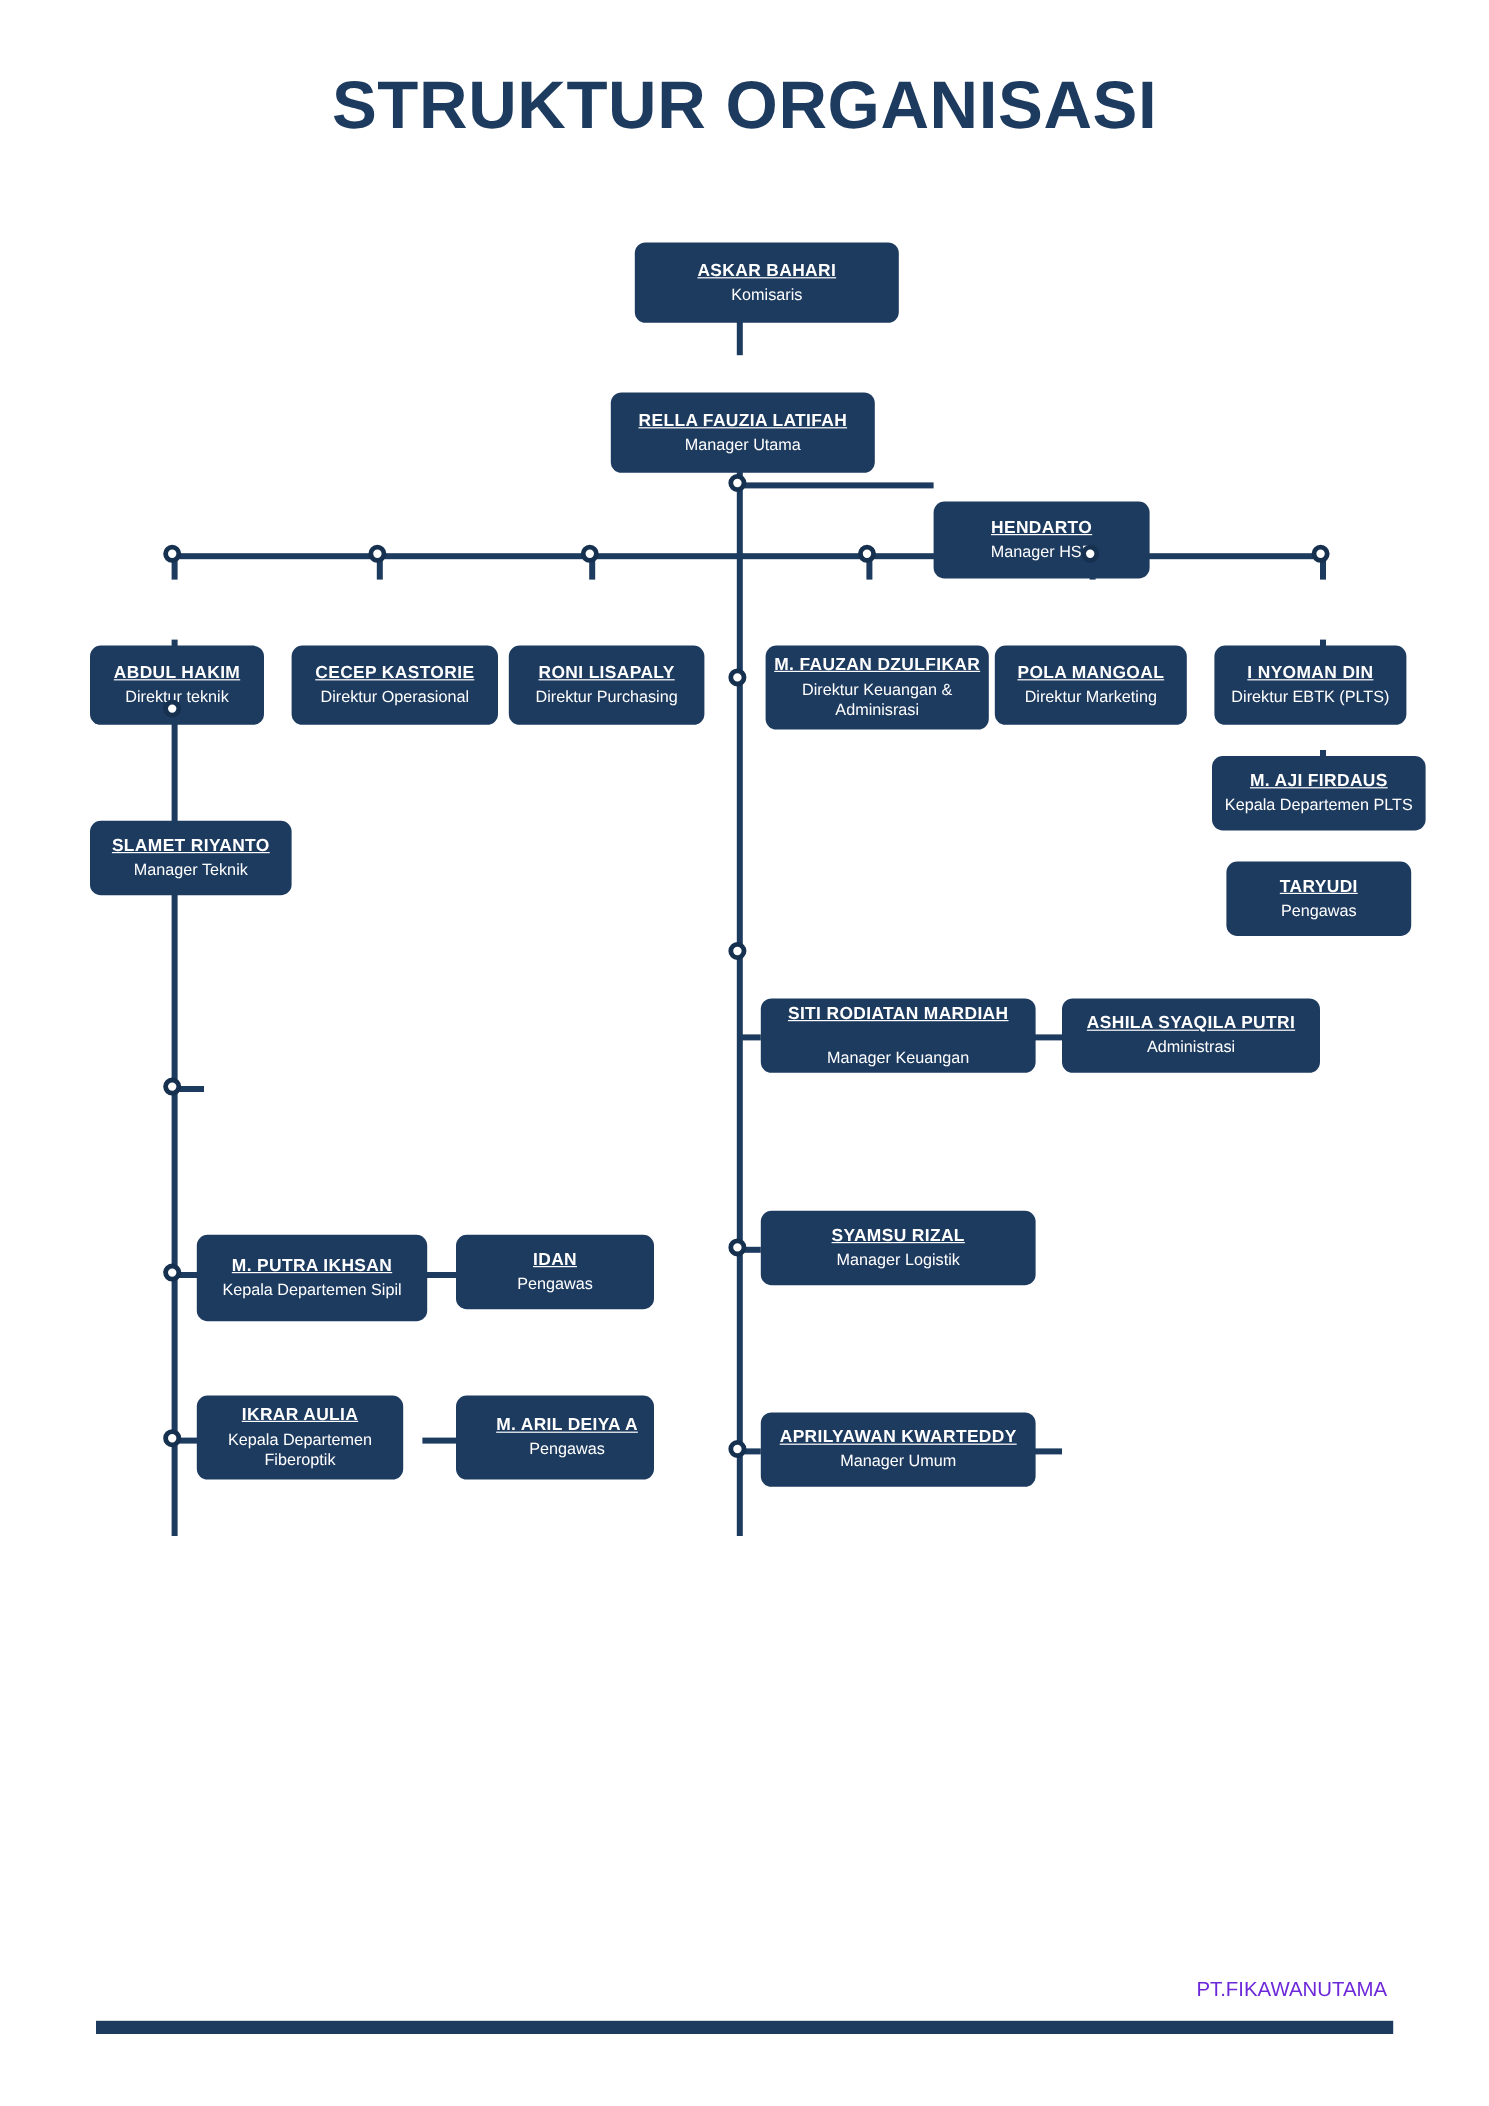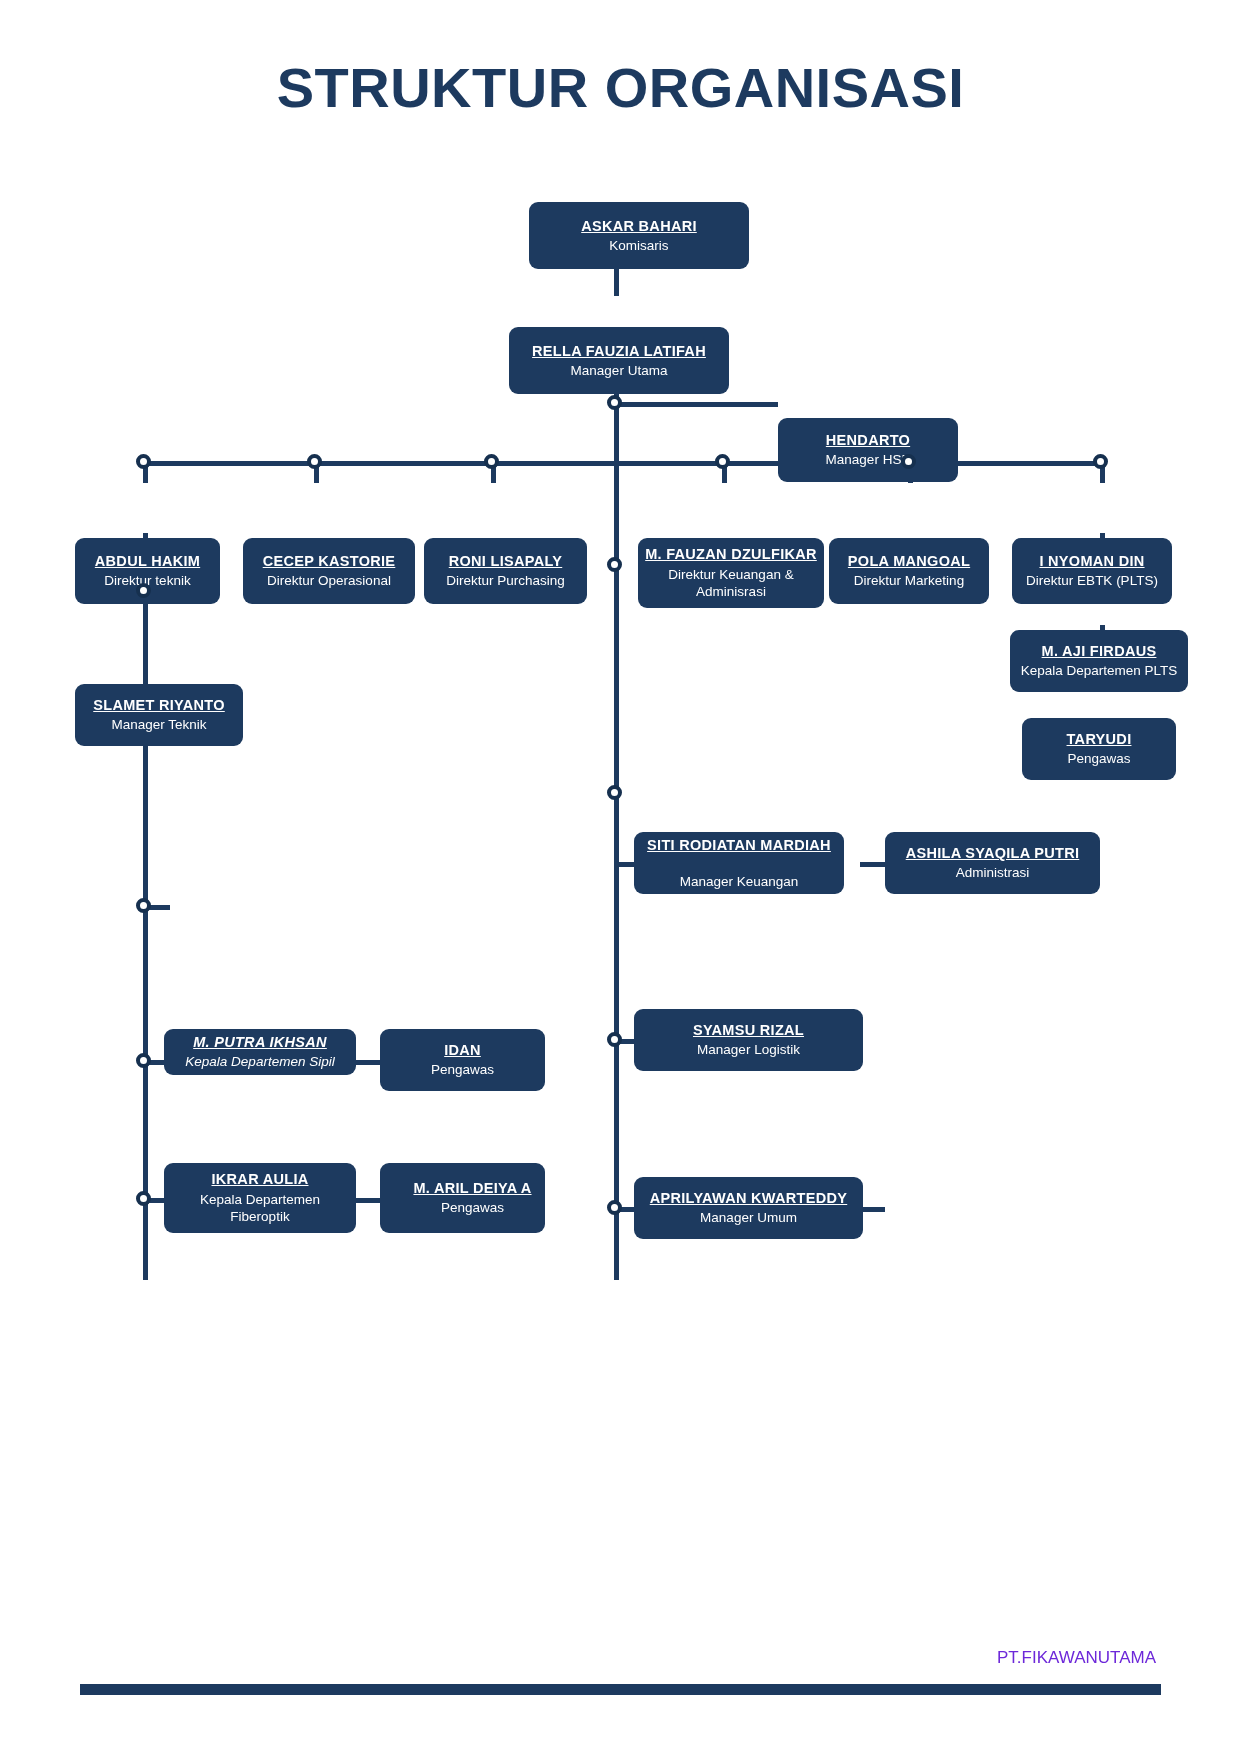--- a/index.html
+++ b/index.html
@@ -198,41 +198,41 @@
     <span class="nm">TARYUDI</span>
     <span class="rl">Pengawas</span>
   </div>
 
   <div class="box" style="left:75px; top:684px; width:168px; height:62px;">
     <span class="nm">SLAMET RIYANTO</span>
     <span class="rl">Manager Teknik</span>
   </div>
 
 
-  <div class="box" style="left:164px; top:1029px; width:192px; height:46px;font-style:italic;">
+  <div class="box" style="left:164px; top:1029px; width:192px; height:72px;">
     <span class="nm">M. PUTRA IKHSAN</span>
     <span class="rl">Kepala Departemen Sipil</span>
   </div>
 
   <div class="box" style="left:380px; top:1029px; width:165px; height:62px;">
     <span class="nm">IDAN</span>
     <span class="rl">Pengawas</span>
   </div>
 
-  <div class="box wrapname" style="left:164px; top:1163px; width:192px; height:70px;">
+  <div class="box wrapname" style="left:164px; top:1163px; width:172px; height:70px;">
     <span class="nm">IKRAR AULIA</span>
     <span class="rl">Kepala Departemen Fiberoptik</span>
   </div>
 
   <div class="box" style="left:380px; top:1163px; width:165px; height:70px;padding-left:28px;">
     <span class="nm">M. ARIL DEIYA A</span>
     <span class="rl">Pengawas</span>
   </div>
 
-  <div class="box" style="left:634px; top:832px; width:210px; height:62px;gap:17px;">
+  <div class="box" style="left:634px; top:832px; width:229px; height:62px;gap:17px;">
     <span class="nm">SITI RODIATAN MARDIAH</span>
     <span class="rl">Manager Keuangan</span>
   </div>
 
   <div class="box" style="left:885px; top:832px; width:215px; height:62px;">
     <span class="nm">ASHILA SYAQILA PUTRI</span>
     <span class="rl">Administrasi</span>
   </div>
 
   <div class="box" style="left:634px; top:1009px; width:229px; height:62px;">

